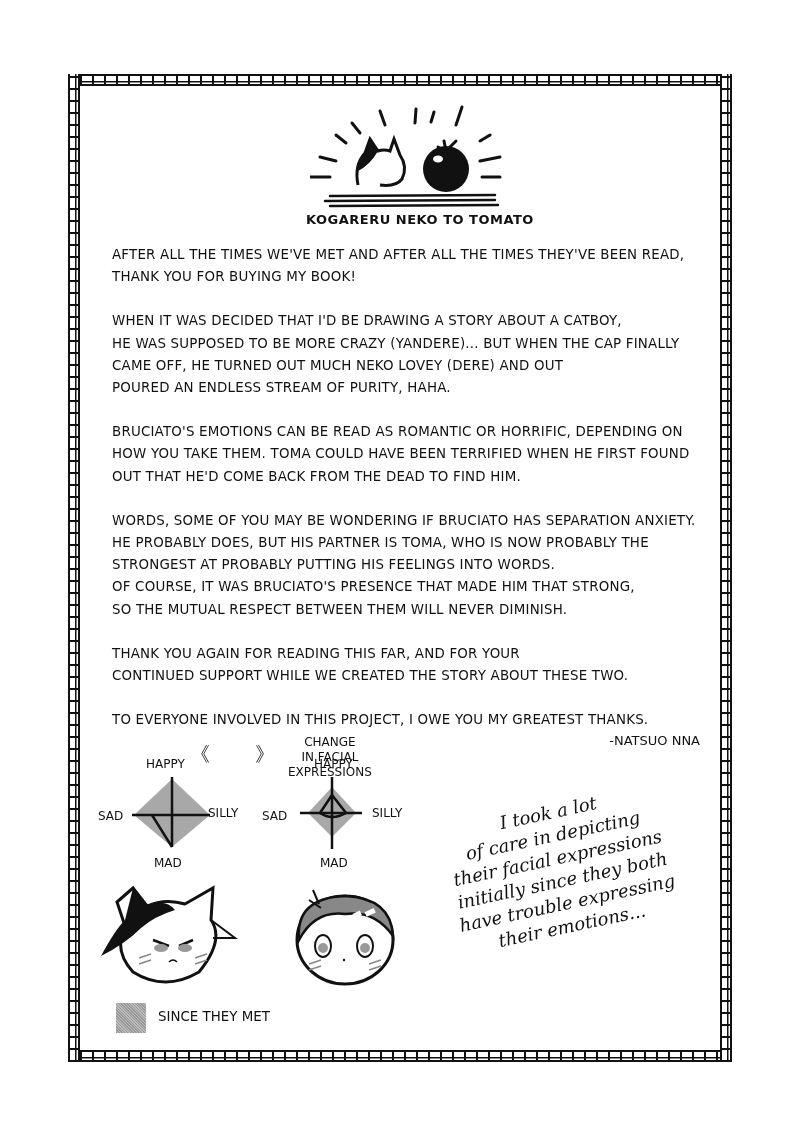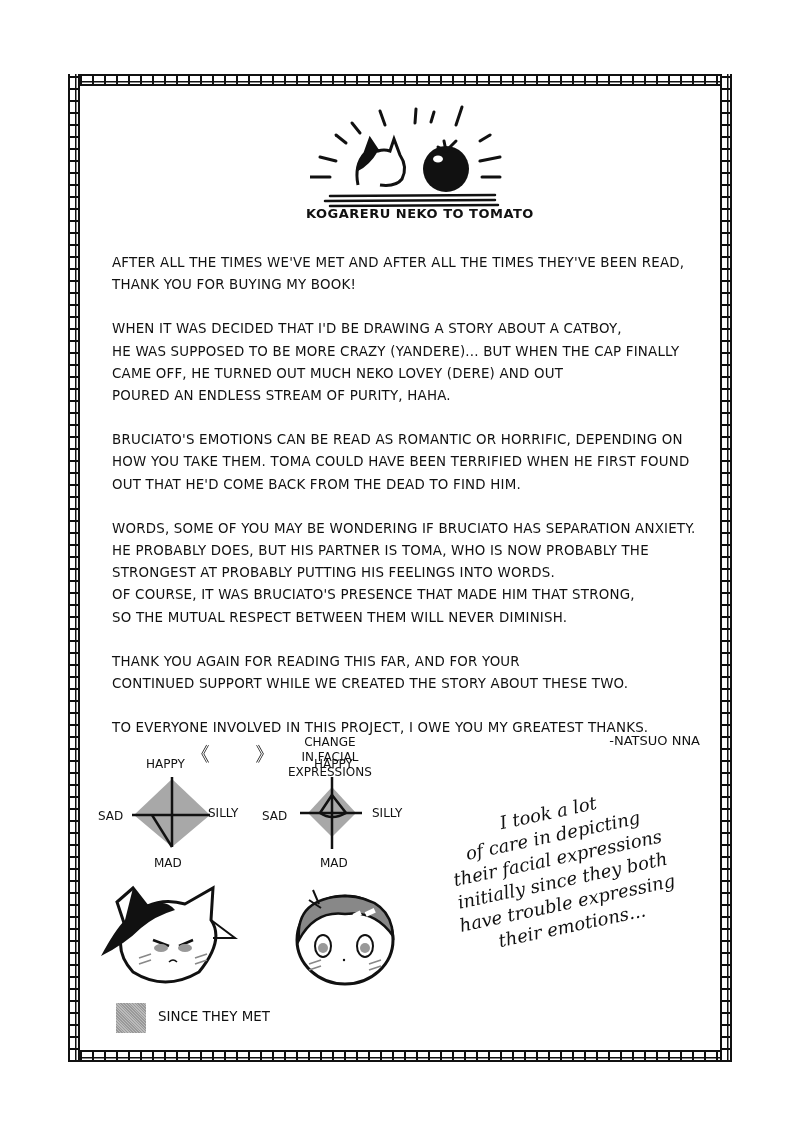--- a/index.html
+++ b/index.html
@@ -16,24 +16,24 @@
   .border-v{width:12px;top:0;bottom:0;
     background-image:
       linear-gradient(90deg,#111,#111),
       repeating-linear-gradient(0deg,#111 0 2px,transparent 2px 12px);
     background-size:1.5px 100%, 100% 100%;
     background-position:5px 0,0 0;background-repeat:no-repeat,repeat;
     border-left:2px solid #111;border-right:2px solid #111;box-sizing:border-box;}
   .top{top:0}.bottom{bottom:0}.left{left:0}.right{right:0}
 
   .logo{position:absolute;left:310px;top:95px;width:230px;height:130px;}
-  .logo-title{position:absolute;left:300px;top:206px;width:240px;text-align:center;font-size:13px;letter-spacing:0.5px;font-weight:bold;font-family:"DejaVu Sans",sans-serif;}
+  .logo-title{position:absolute;left:300px;top:212px;width:240px;text-align:center;font-size:13px;letter-spacing:0.5px;font-weight:bold;font-family:"DejaVu Sans",sans-serif;}
 
   .body-text{position:absolute;left:112px;top:244px;width:600px;font-size:13.4px;line-height:22.2px;letter-spacing:0.2px;}
-  .para{margin:8px 0 22px 0;}
+  .para{margin:0 0 22px 0;}
   .para .line{display:block;white-space:nowrap;}
   .sign{position:absolute;right:100px;top:733px;font-size:13px;}
 
   .chart-area{position:absolute;left:90px;top:735px;width:340px;height:150px;font-size:12px;}
   .lbl{position:absolute;white-space:nowrap;text-align:center;}
   .header-mid{position:absolute;left:198px;top:0px;text-align:center;font-size:12px;line-height:15px;}
   .chev{position:absolute;font-size:20px;top:6px;}
 
   .note{position:absolute;left:440px;top:800px;width:240px;transform:rotate(-12deg);transform-origin:center;font-family:"DejaVu Serif",serif;font-style:italic;font-size:18px;line-height:23px;text-align:center;}
   .note .line{display:block;white-space:nowrap;}

